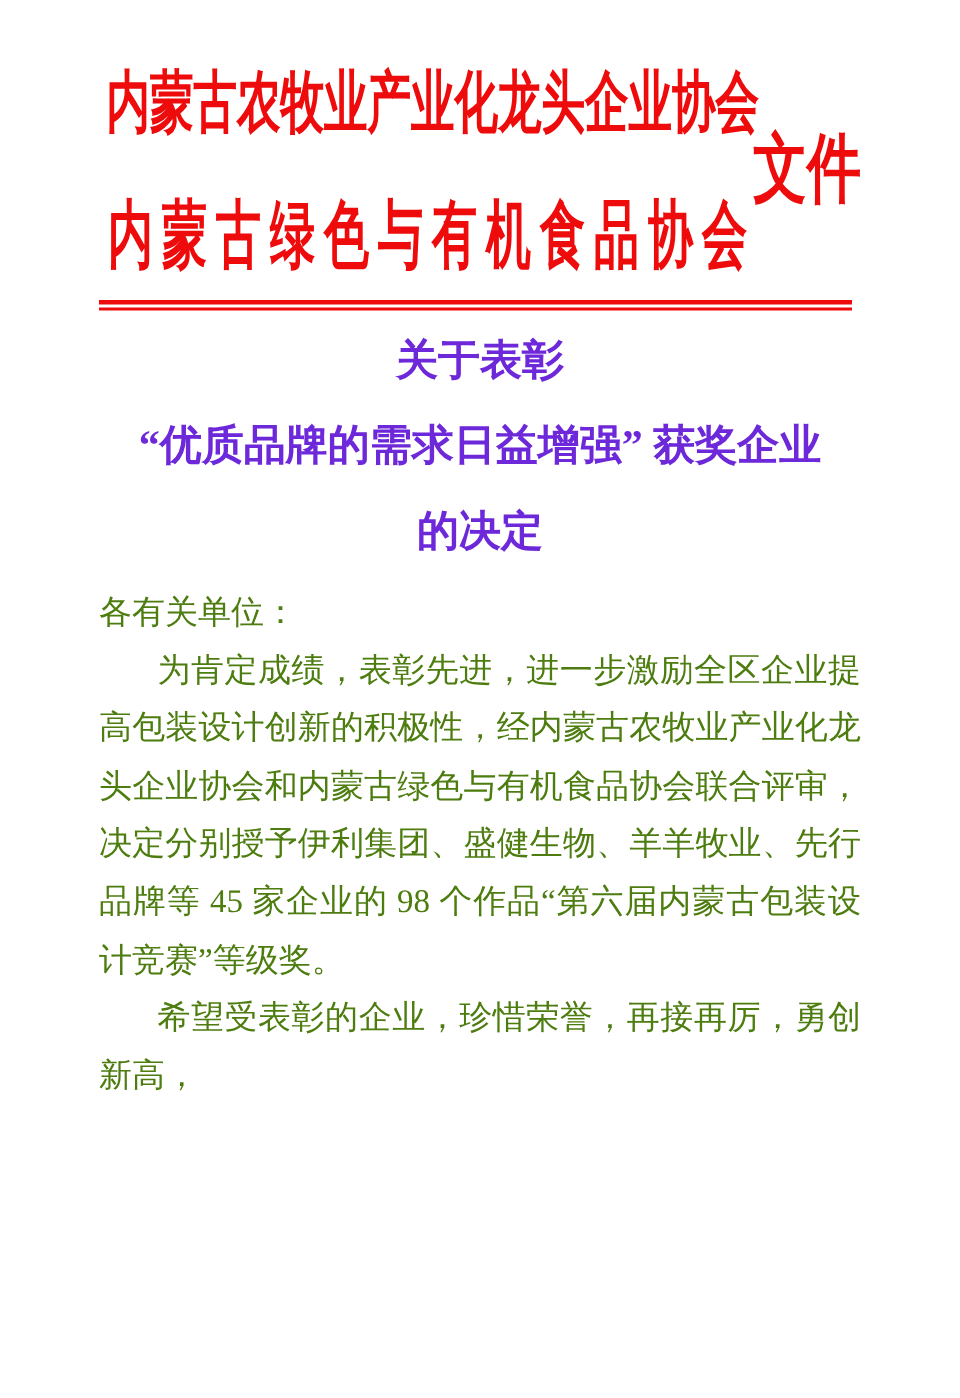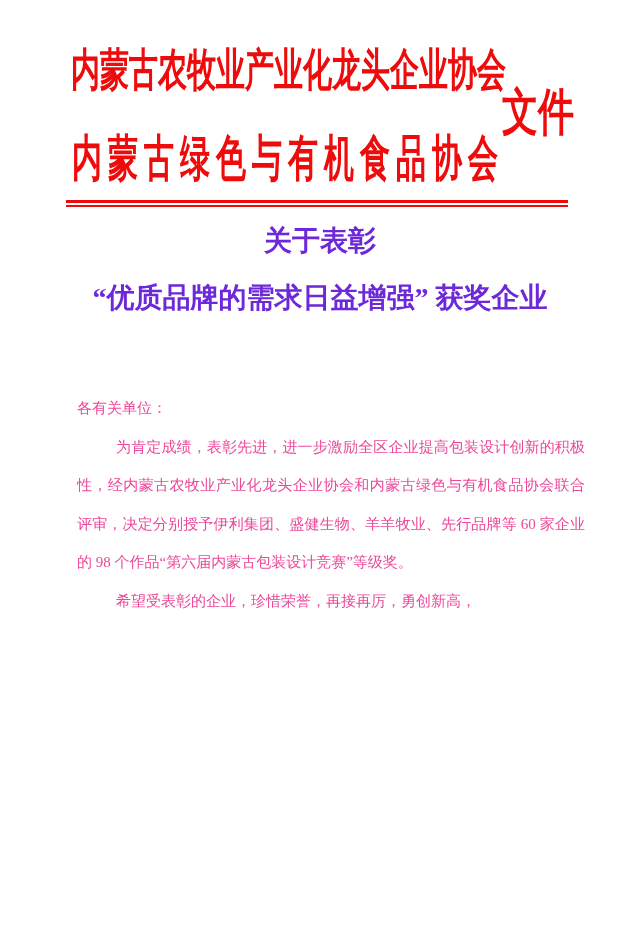--- a/index.html
+++ b/index.html
@@ -71,24 +71,24 @@
     color: #6d28d9;
     font-weight: bold;
     font-size: 28px;
     line-height: 57px;
     white-space: nowrap;
   }
   
   .doc-body {
     position: absolute;
     top: 389px;
-    left: 77px;
+    left: 66px;
     width: 508px;
-    color: #ec4899;
-    font-size: 15px;
+    color: #4d7c0f;
+    font-size: 22px;
     line-height: 38.6px;
     text-align: justify;
   }
   .doc-body p { margin: 0; }
   .doc-body p.para { text-indent: 39px; }
 </style>
 </head>
 <body>
 
 <div class="page">
@@ -100,21 +100,22 @@
   </div>
 
   <div class="divider">
     <div class="thick"></div>
     <div class="thin"></div>
   </div>
 
   <div class="doc-title">
     <div>关于表彰</div>
     <div>“优质品牌的需求日益增强” 获奖企业</div>
+    <div>的决定</div>
   </div>
 
   <div class="doc-body">
     <p>各有关单位：</p>
-    <p class="para">为肯定成绩，表彰先进，进一步激励全区企业提高包装设计创新的积极性，经内蒙古农牧业产业化龙头企业协会和内蒙古绿色与有机食品协会联合评审，决定分别授予伊利集团、盛健生物、羊羊牧业、先行品牌等 60 家企业的 98 个作品“第六届内蒙古包装设计竞赛”等级奖。</p>
+    <p class="para">为肯定成绩，表彰先进，进一步激励全区企业提高包装设计创新的积极性，经内蒙古农牧业产业化龙头企业协会和内蒙古绿色与有机食品协会联合评审，决定分别授予伊利集团、盛健生物、羊羊牧业、先行品牌等 45 家企业的 98 个作品“第六届内蒙古包装设计竞赛”等级奖。</p>
     <p class="para">希望受表彰的企业，珍惜荣誉，再接再厉，勇创新高，</p>
   </div>
 
 </div>
 
 </body></html>

